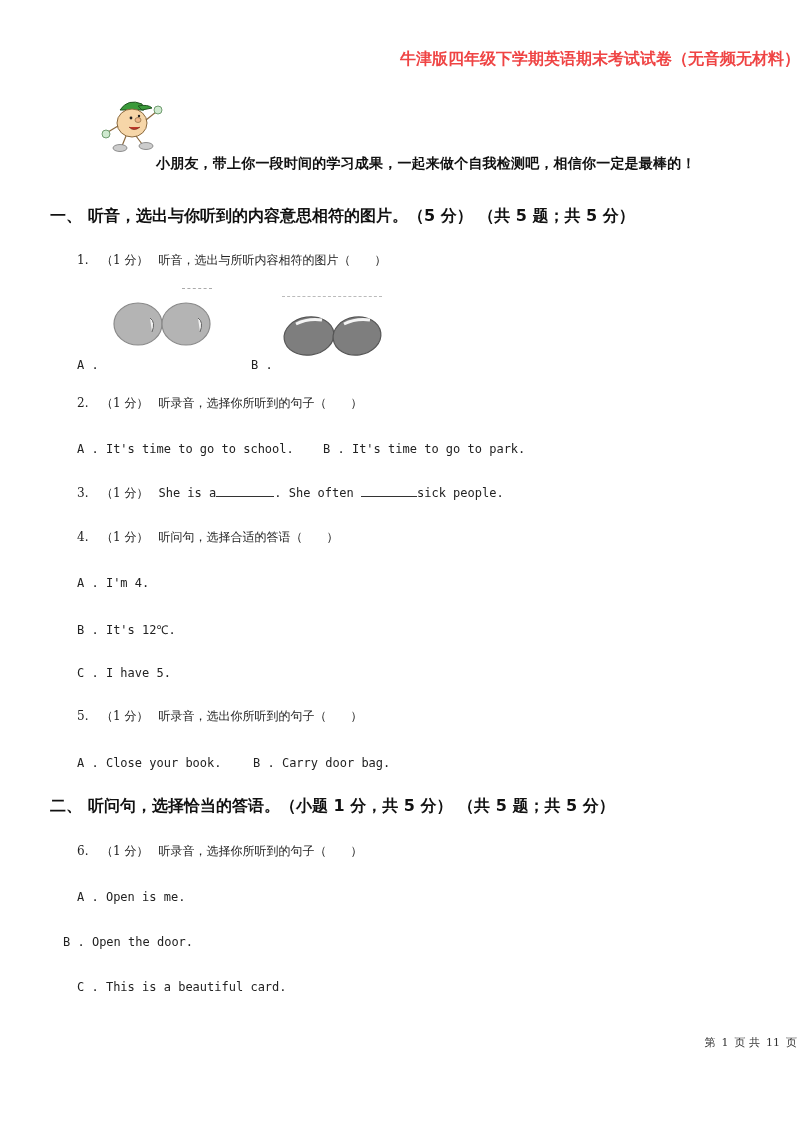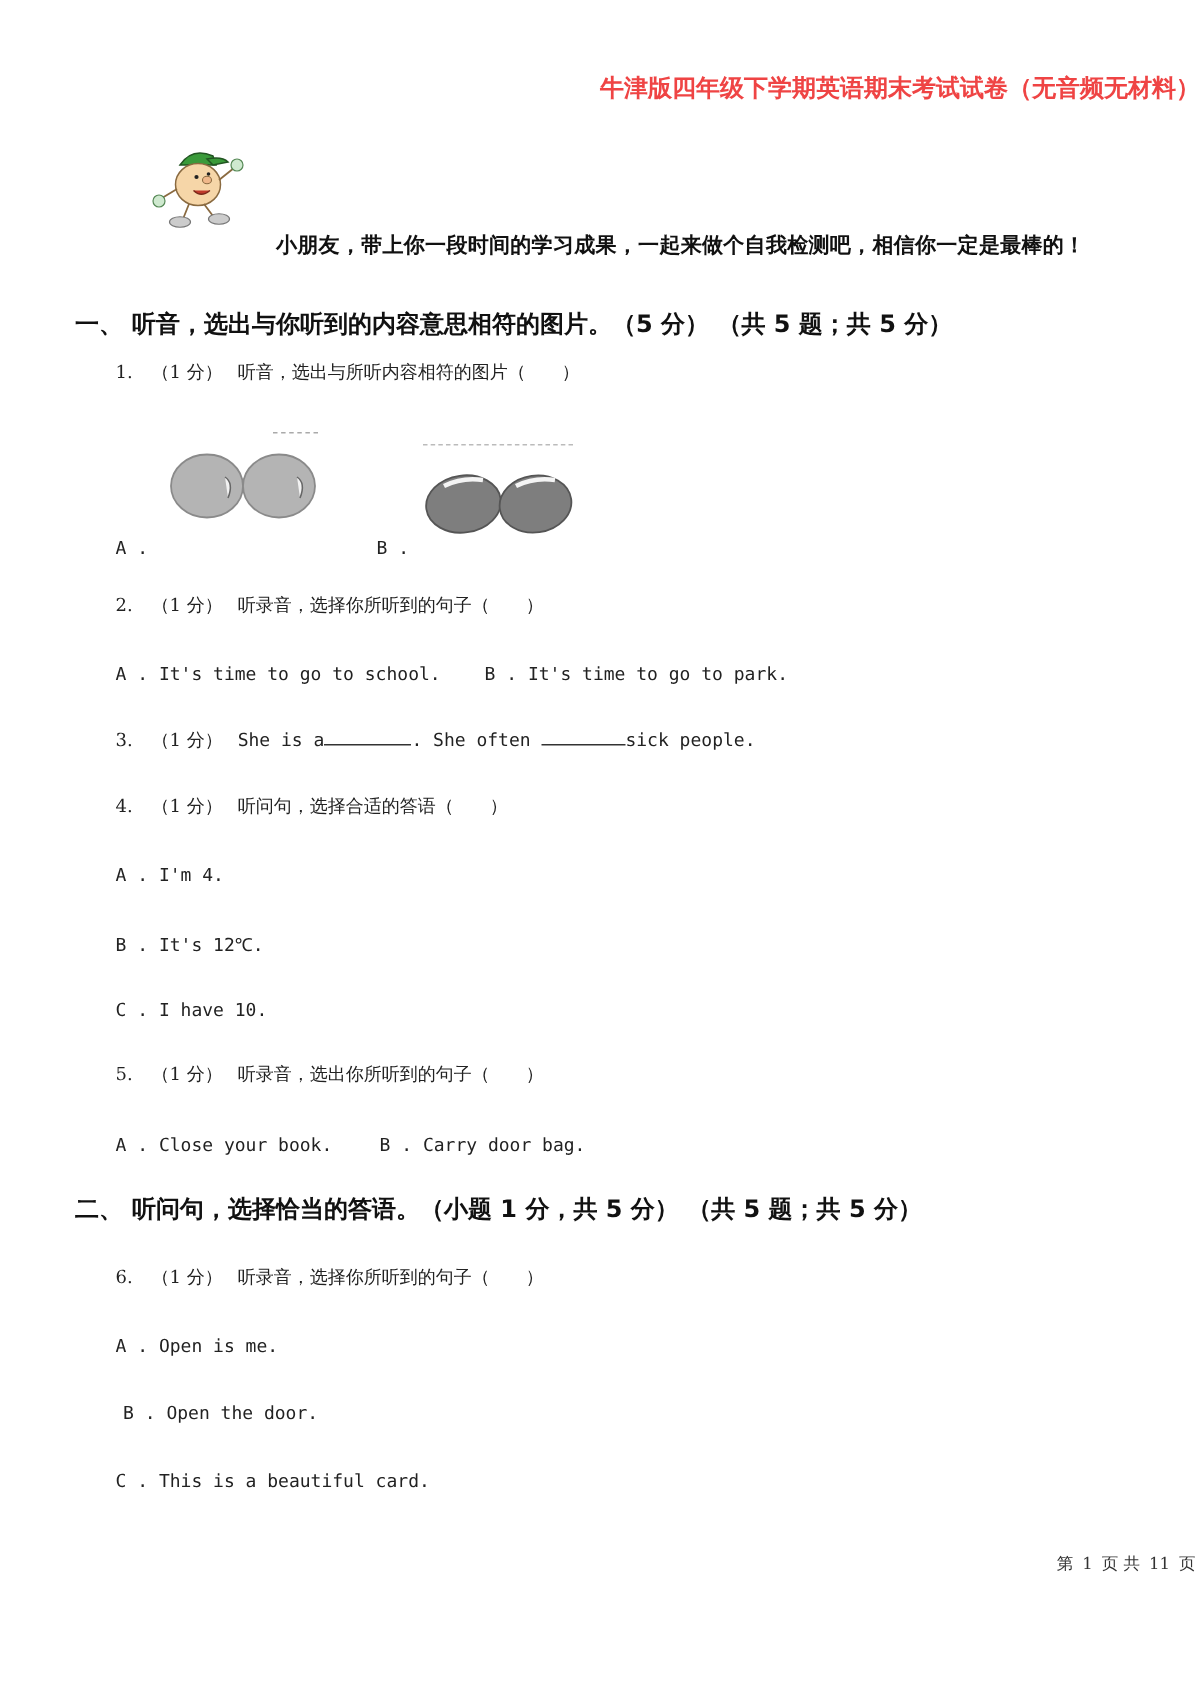--- a/index.html
+++ b/index.html
@@ -21,21 +21,21 @@
       left: 0;
       width: 800px;
       text-align: right;
       font-family: "DejaVu Sans", "Liberation Sans", sans-serif;
       font-weight: bold;
       font-size: 16px;
       color: #ef4444;
     }
     .mascot { left: 98px; top: 96px; width: 70px; height: 60px; }
     .encourage {
-      left: 184px;
+      left: 156px;
       top: 155px;
       font-family: Liberation Serif, serif;
       font-weight: bold;
       font-size: 14px;
       color: #111;
       letter-spacing: 0.2px;
     }
     .section {
       left: 50px;
       font-family: "DejaVu Sans", "Liberation Sans", sans-serif;
@@ -101,21 +101,21 @@
     <ellipse cx="48" cy="50" rx="7" ry="3.5" fill="#cccccc" stroke="#777" stroke-width="0.8"></ellipse>
   </svg>
 </div>
 
 <div class="abs encourage">小朋友，带上你一段时间的学习成果，一起来做个自我检测吧，相信你一定是最棒的！</div>
 
 <div class="abs section" style="top:206px;">
   <span class="num">一、</span><span>听音，选出与你听到的内容意思相符的图片。（5 分） （共 5 题；共 5 分）</span>
 </div>
 
-<div class="abs q" style="top:240px;">
+<div class="abs q" style="top:252px;">
   <span class="qn">1.</span><span class="score">（1 分）</span><span>听音，选出与所听内容相符的图片（　　）</span>
 </div>
 
 <div class="abs img-a">
   <svg width="102" height="48" viewBox="0 0 102 48">
     <line x1="72" y1="-4" x2="78" y2="-4" stroke="#999"></line>
     <ellipse cx="26" cy="24" rx="24" ry="21" fill="#b4b4b4" stroke="#8a8a8a" stroke-width="1.2"></ellipse>
     <ellipse cx="74" cy="24" rx="24" ry="21" fill="#b4b4b4" stroke="#8a8a8a" stroke-width="1.2"></ellipse>
     <path d="M38 18 Q44 22 40 32" fill="#f2f2f2" stroke="#666" stroke-width="1"></path>
     <path d="M86 18 Q92 22 88 32" fill="#f2f2f2" stroke="#666" stroke-width="1"></path>
@@ -157,21 +157,21 @@
 <div class="abs q" style="top:529px;">
   <span class="qn">4.</span><span class="score">（1 分）</span><span>听问句，选择合适的答语（　　）</span>
 </div>
 <div class="abs opt" style="left:77px; top:576px;">
   <span>A .</span> <span>I'm 4.</span>
 </div>
 <div class="abs opt" style="left:77px; top:621px;">
   <span>B .</span> <span>It's 12℃.</span>
 </div>
 <div class="abs opt" style="left:77px; top:666px;">
-  <span>C .</span> <span>I have 10.</span>
+  <span>C .</span> <span>I have 5.</span>
 </div>
 
 <div class="abs q" style="top:708px;">
   <span class="qn">5.</span><span class="score">（1 分）</span><span>听录音，选出你所听到的句子（　　）</span>
 </div>
 <div class="abs opt" style="left:77px; top:756px;">
   <span>A .</span> <span>Close your book.</span>
 </div>
 <div class="abs opt" style="left:253px; top:756px;">
   <span>B .</span> <span>Carry door bag.</span>
@@ -180,21 +180,21 @@
 <div class="abs section" style="top:796px;">
   <span class="num">二、</span><span>听问句，选择恰当的答语。（小题 1 分，共 5 分） （共 5 题；共 5 分）</span>
 </div>
 
 <div class="abs q" style="top:843px;">
   <span class="qn">6.</span><span class="score">（1 分）</span><span>听录音，选择你所听到的句子（　　）</span>
 </div>
 <div class="abs opt" style="left:77px; top:890px;">
   <span>A .</span> <span>Open is me.</span>
 </div>
-<div class="abs opt" style="left:82px; top:935px;">
+<div class="abs opt" style="left:63px; top:935px;">
   <span>B .</span> <span>Open the door.</span>
 </div>
 <div class="abs opt" style="left:77px; top:980px;">
   <span>C .</span> <span>This is a beautiful card.</span>
 </div>
 
 <div class="abs footer">
   <span>第</span><span>1</span><span>页 共</span><span>11</span><span>页</span>
 </div>
 

